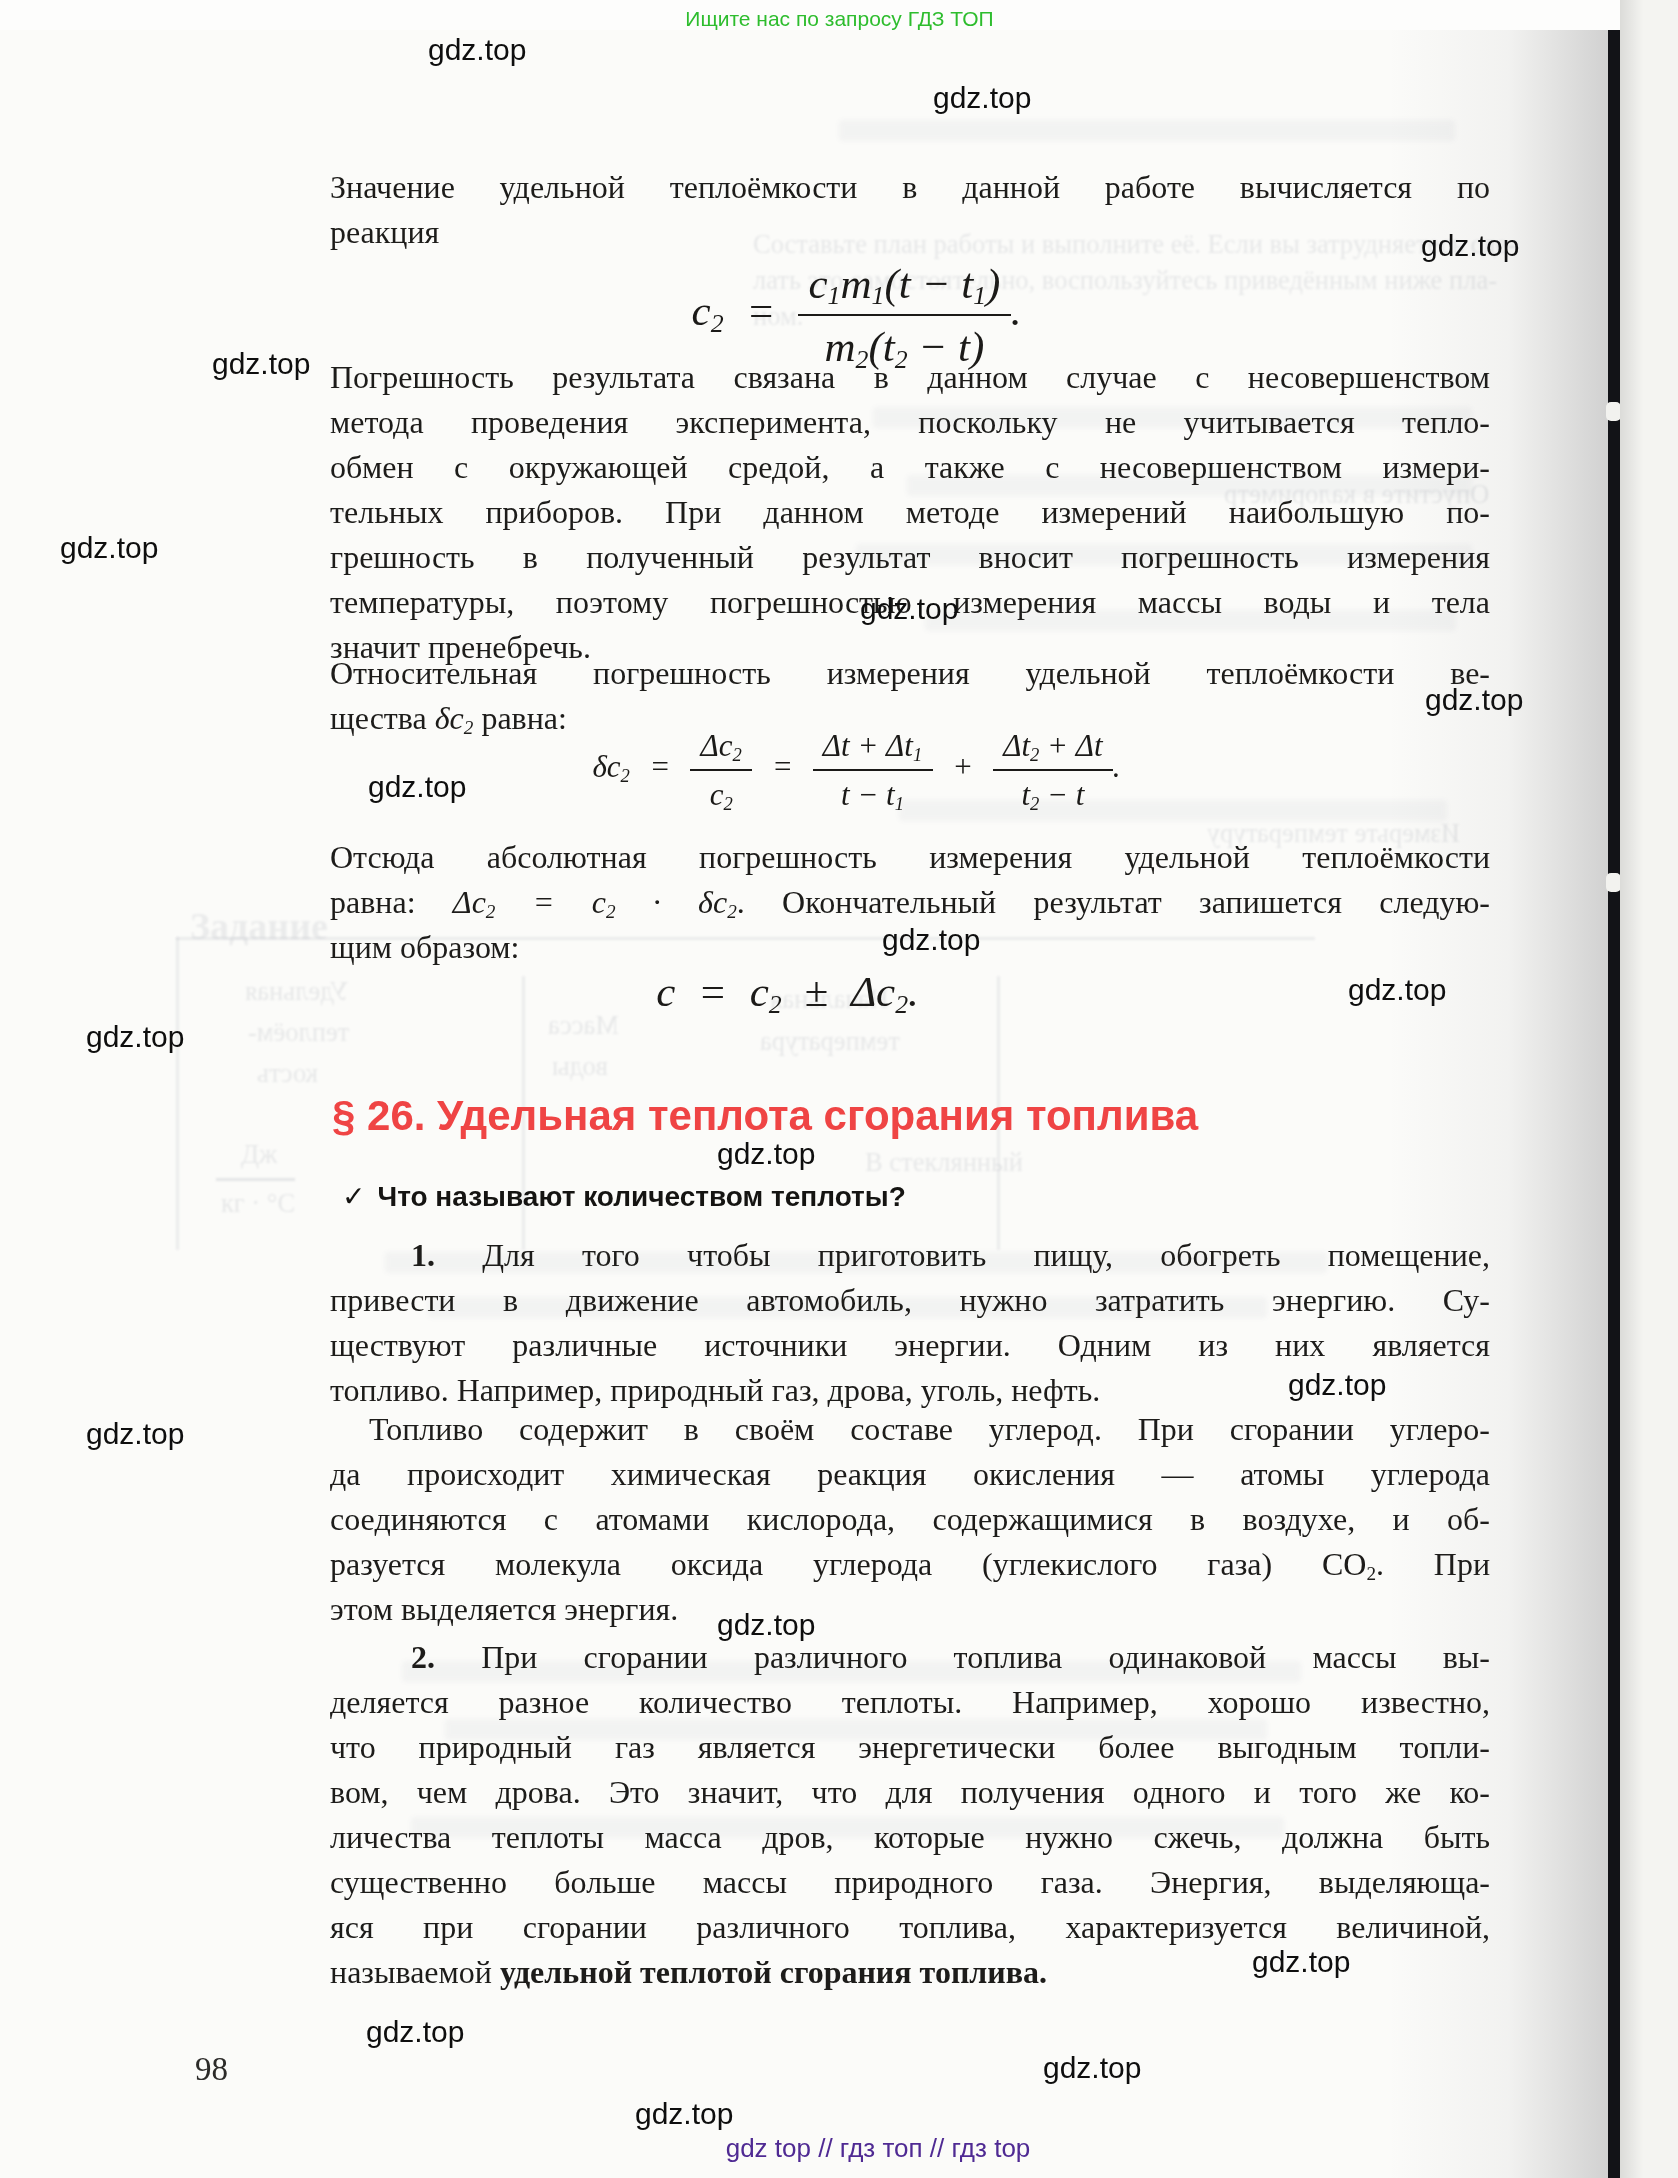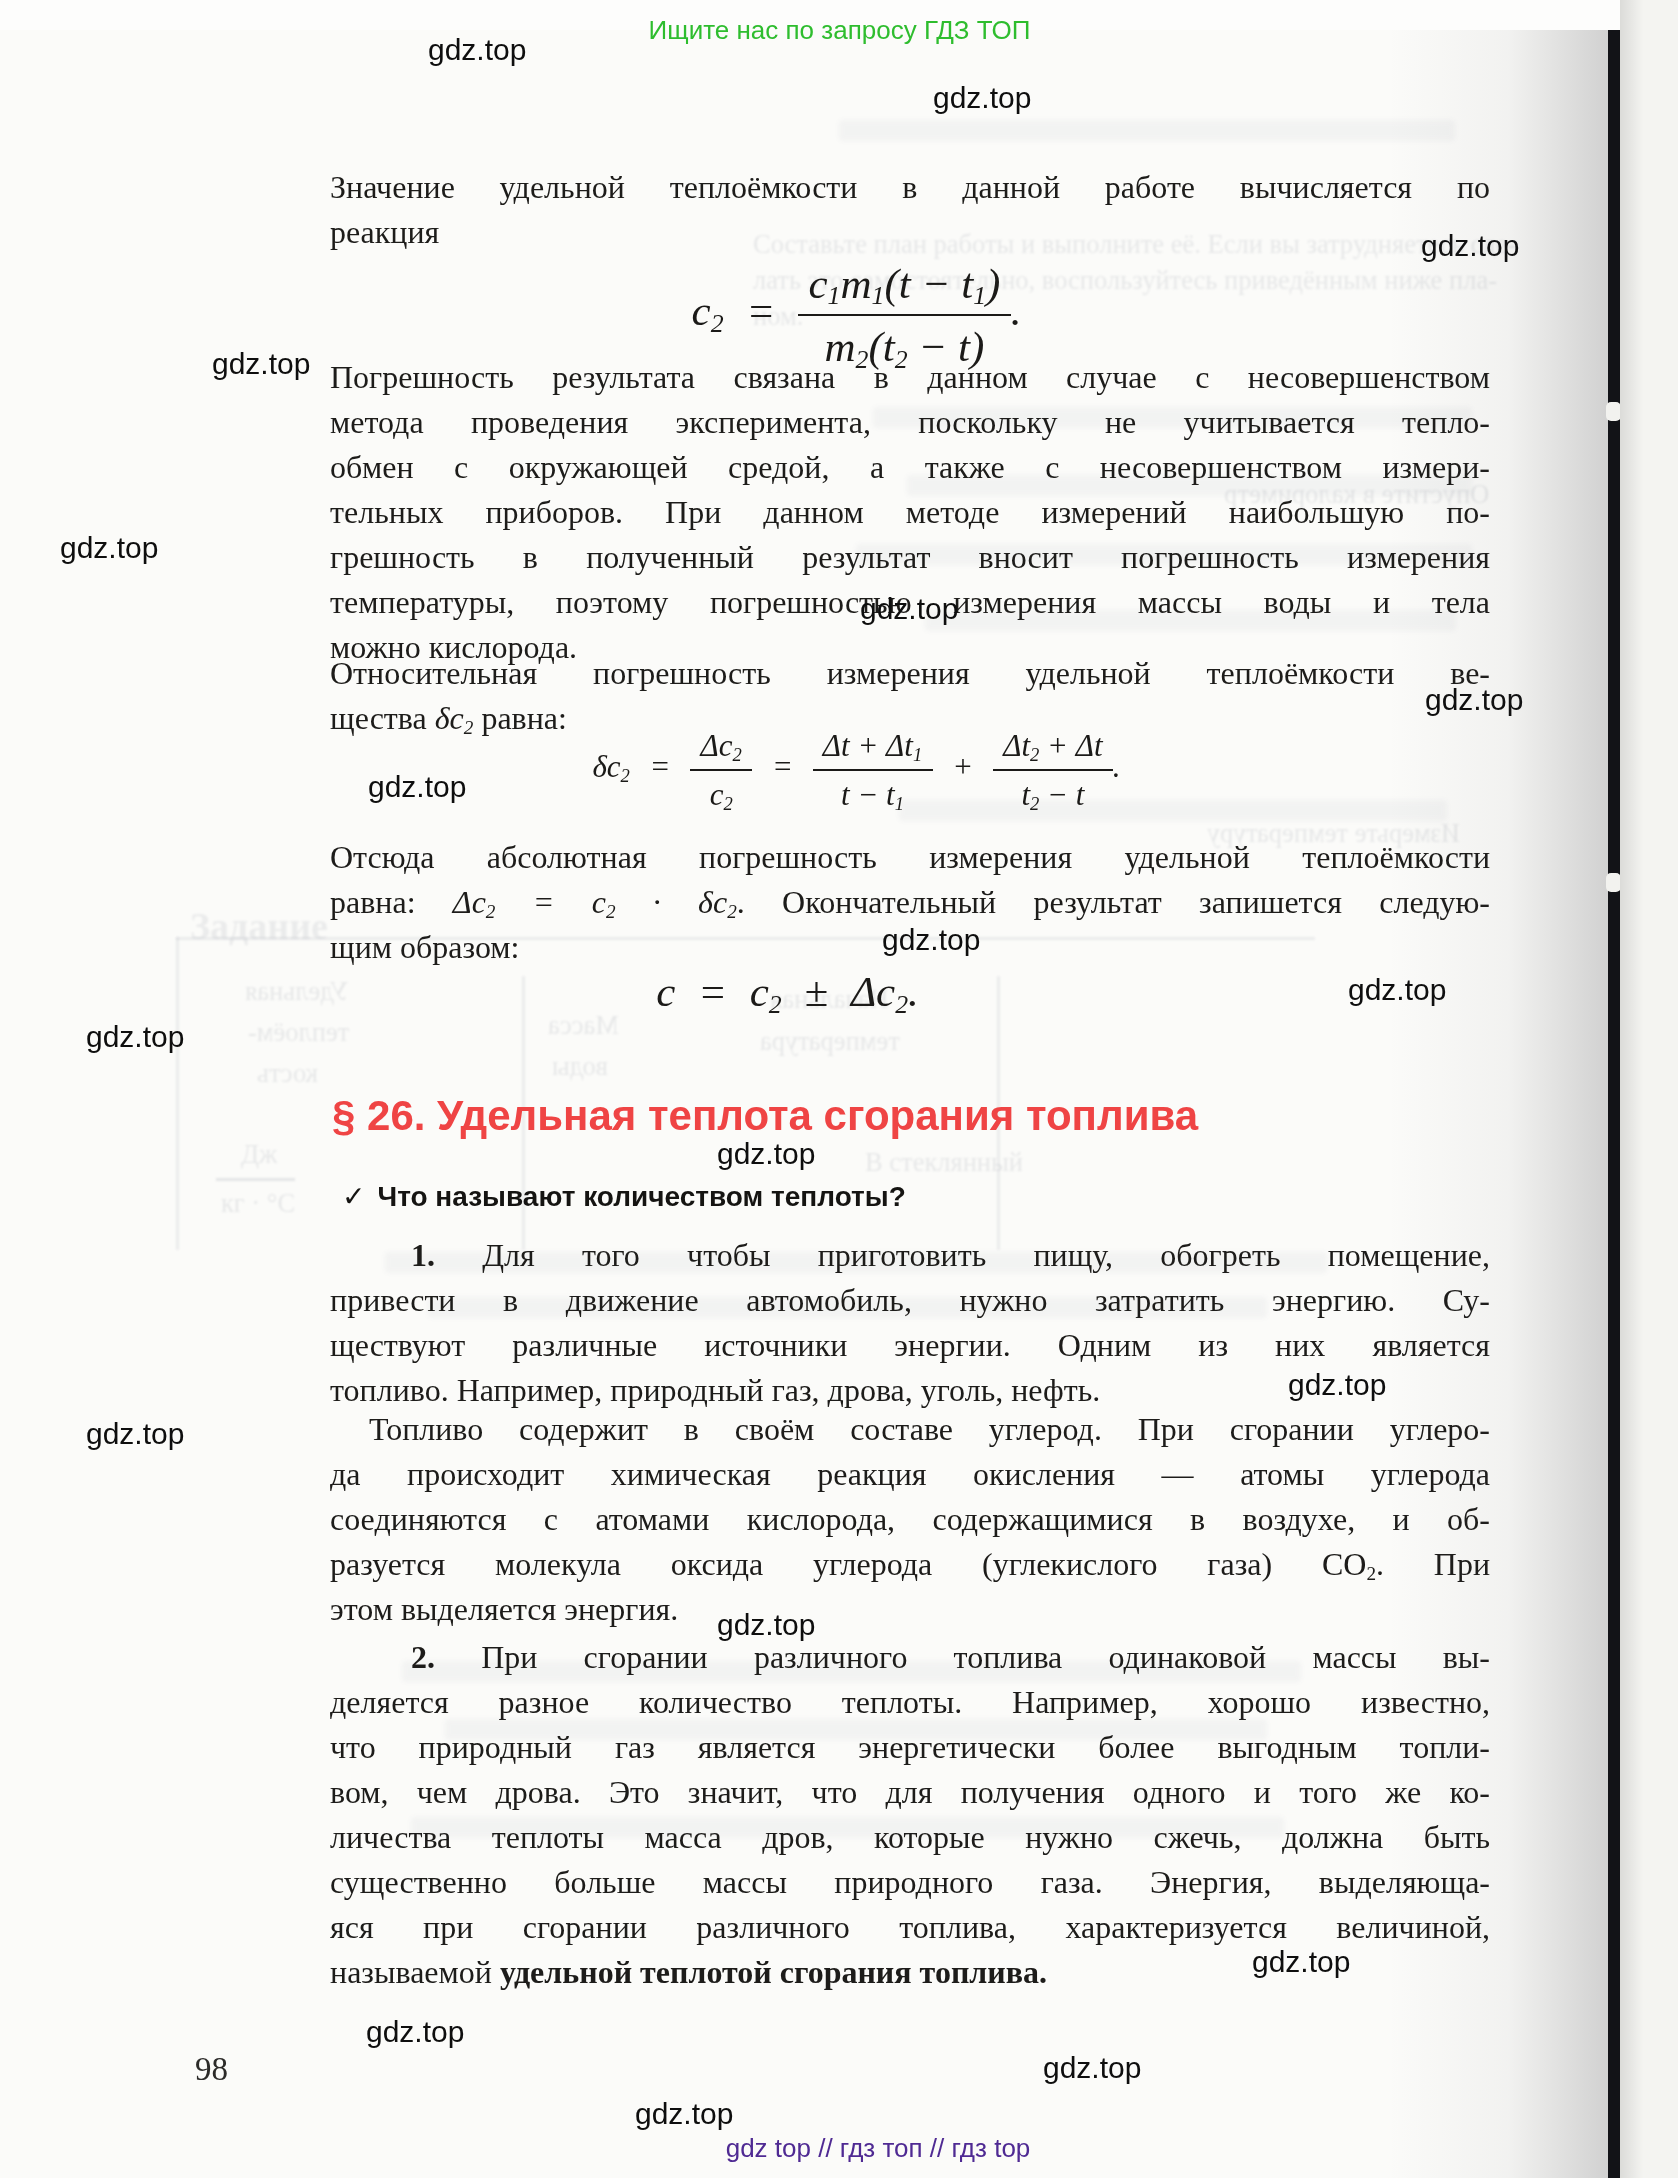--- a/index.html
+++ b/index.html
@@ -1,23 +1,23 @@
 <!DOCTYPE html>
 <html style="font-size:13.7px"><head>
 <meta charset="utf-8">
 <style>
   html,body{margin:0;padding:0;}
   body{background:#e9e9e7;}
   #page{position:relative;width:1679px;height:2179px;background:#fbfbf9;overflow:hidden;
         font-family:"Liberation Serif","DejaVu Serif",serif;color:#1d1c1a;}
 
   
-  .banner{position:absolute;top:15px;left:0;width:100%;text-align:center;
+  .banner{position:absolute;top:7px;left:0;width:100%;text-align:center;
           font-family:"Liberation Sans","DejaVu Sans",sans-serif;
-          font-size:26px;font-weight:500;z-index:7;}
+          font-size:21px;font-weight:500;z-index:7;}
   .footer{position:absolute;top:2133px;left:0;width:100%;text-align:center;text-indent:77px;
           font-family:"Liberation Sans","DejaVu Sans",sans-serif;
           font-size:26px;font-weight:500;z-index:7;}
 
   
   .wm{position:absolute;font-family:"Liberation Sans","DejaVu Sans",sans-serif;
       font-size:30px;font-weight:500;color:#0e0e0e;z-index:5;white-space:nowrap;}
 
   
   .col{position:absolute;left:330px;width:1160px;z-index:3;}
@@ -130,21 +130,21 @@
     </span><span>.</span>
   </div>
 
   <div class="col" style="top:355px">
     <div class="line">Погрешность результата связана в данном случае с несовершенством</div>
     <div class="line">метода проведения эксперимента, поскольку не учитывается тепло-</div>
     <div class="line">обмен с окружающей средой, а также с несовершенством измери-</div>
     <div class="line">тельных приборов. При данном методе измерений наибольшую по-</div>
     <div class="line">грешность в полученный результат вносит погрешность измерения</div>
     <div class="line">температуры, поэтому погрешностью измерения массы воды и тела</div>
-    <div class="line last">можно кислорода.</div>
+    <div class="line last">значит пренебречь.</div>
   </div>
 
   <div class="col" style="top:651px">
     <div class="line">Относительная погрешность измерения удельной теплоёмкости ве-</div>
     <div class="line last">
       <span>щества </span><i><span>δc</span><span class="sub">2</span></i><span> равна:</span>
     </div>
   </div>
 
   <div class="formula" style="top:726px;font-size:31px;">

